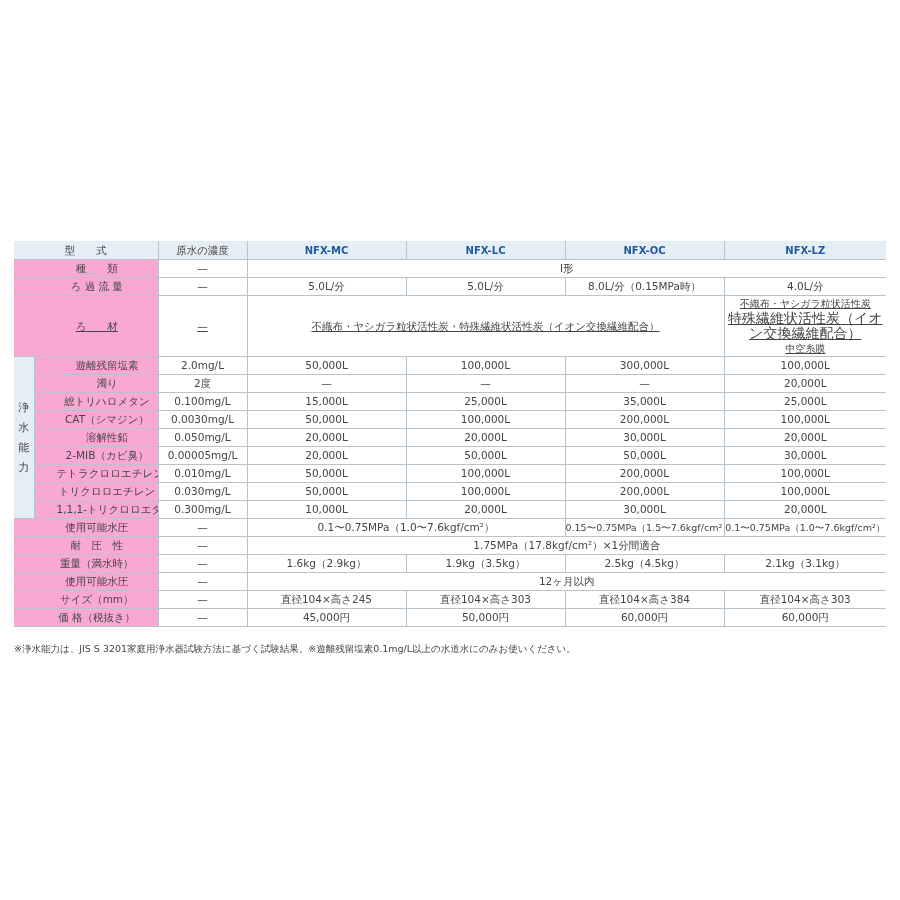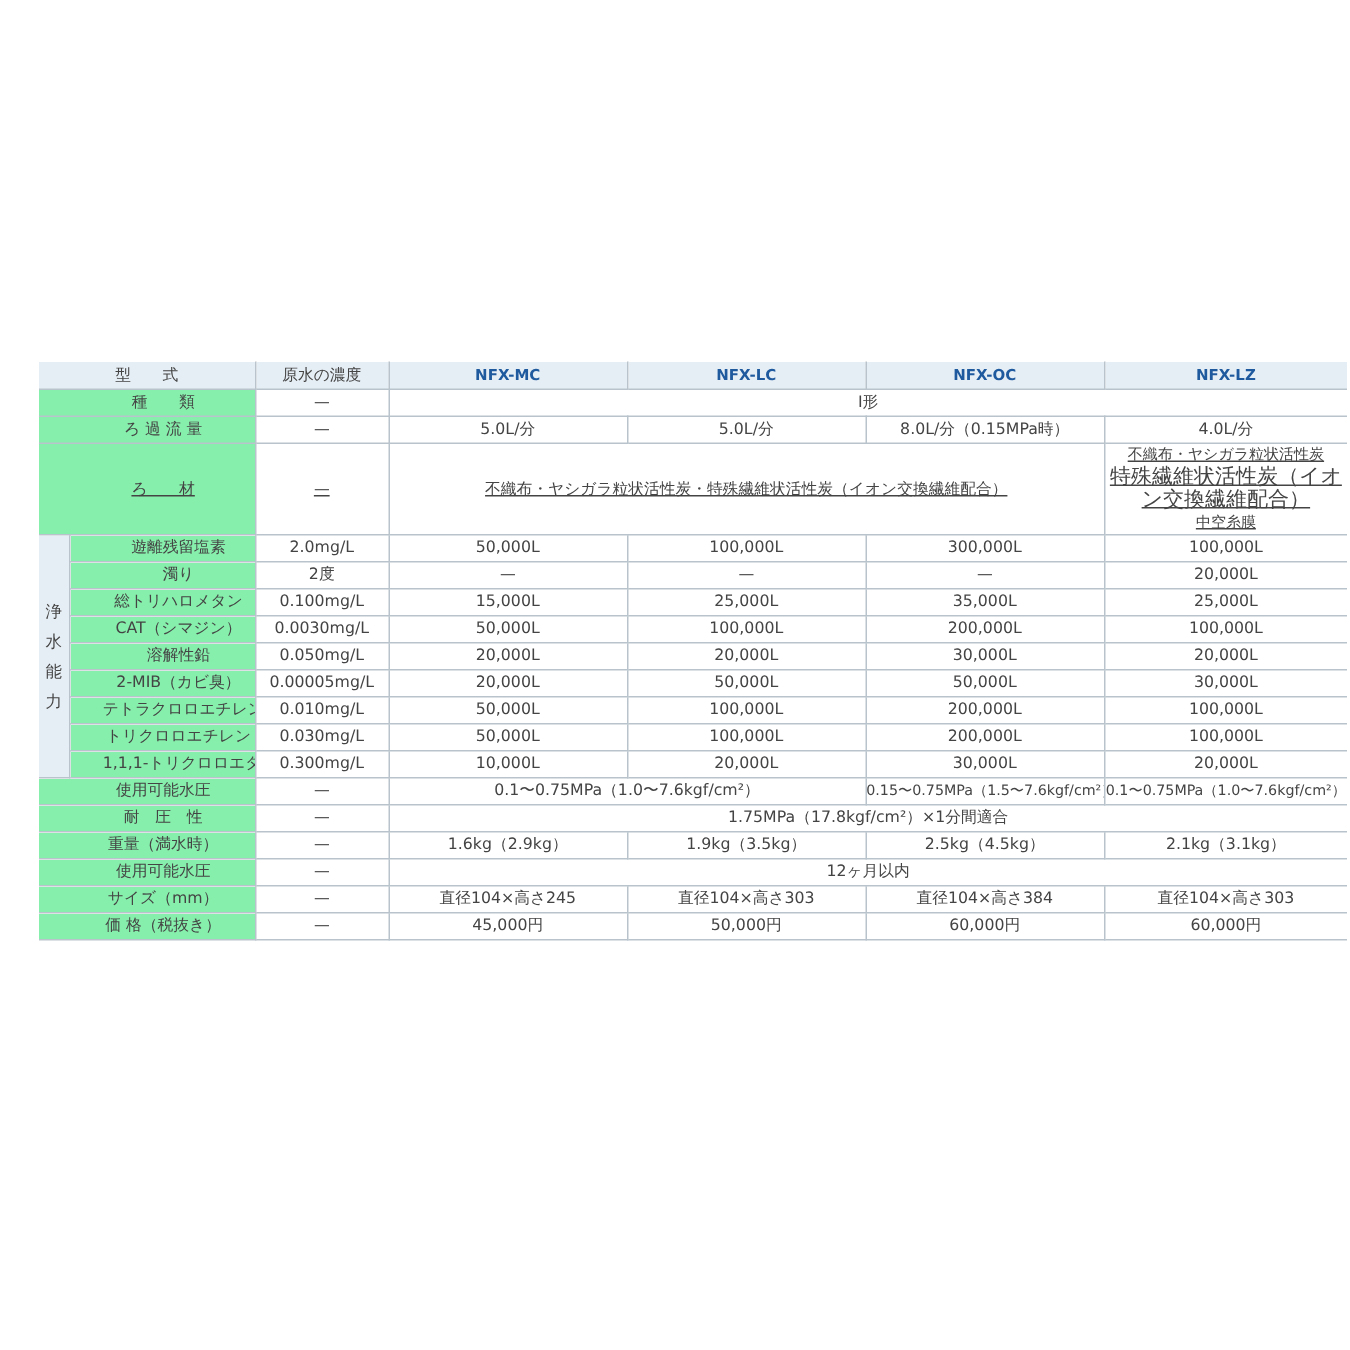--- a/index.html
+++ b/index.html
@@ -1,23 +1,23 @@
 <!DOCTYPE html>
 <html><head>
 <meta charset="utf-8">
 <style>
   html,body{margin:0;padding:0;background:#ffffff;}
   body{width:900px;height:900px;position:relative;font-family:"DejaVu Sans","Liberation Sans",sans-serif;color:#444;}
-  .wrap{position:absolute;left:14px;top:241px;width:872px;margin-left:12px;}
+  .wrap{position:absolute;left:14px;top:241px;width:872px;}
   table{border-collapse:collapse;width:872px;table-layout:fixed;font-size:10.5px;}
   td,th{border-bottom:1px solid #b8c3cc;border-right:1px solid #b8c3cc;text-align:center;padding:0;height:17px;line-height:17px;font-weight:normal;white-space:nowrap;overflow:hidden;}
   td:last-child,th:last-child{border-right:none;}
   .hdr th{background:#e6eef5;color:#444;height:18px;}
   .hdr th.model{color:#1f5a9e;font-weight:bold;font-size:10px;letter-spacing:0;}
-  .lbl{background:#86efac;padding-left:22px;}
+  .lbl{background:#f9a8d4;padding-left:22px;}
   .grp{background:#e6eef5;line-height:20px;white-space:normal;font-size:11px;}
   .mat td{height:50px;line-height:14px;text-decoration:underline;}
   .mat .multi{white-space:normal;font-size:10px;line-height:15px;}
   .notes{position:absolute;left:14px;top:641px;font-size:9.5px;color:#444;line-height:15px;}
 </style>
 </head>
 <body>
 
 <div class="wrap">
 <table>
@@ -181,13 +181,14 @@
     <td>45,000円</td>
     <td>50,000円</td>
     <td>60,000円</td>
     <td>60,000円</td>
   </tr>
 </tbody>
     </table>
 </div>
 
 <div class="notes">
+  <div>※浄水能力は、JIS S 3201家庭用浄水器試験方法に基づく試験結果。※遊離残留塩素0.1mg/L以上の水道水にのみお使いください。</div>
 </div>
 
 </body></html>

